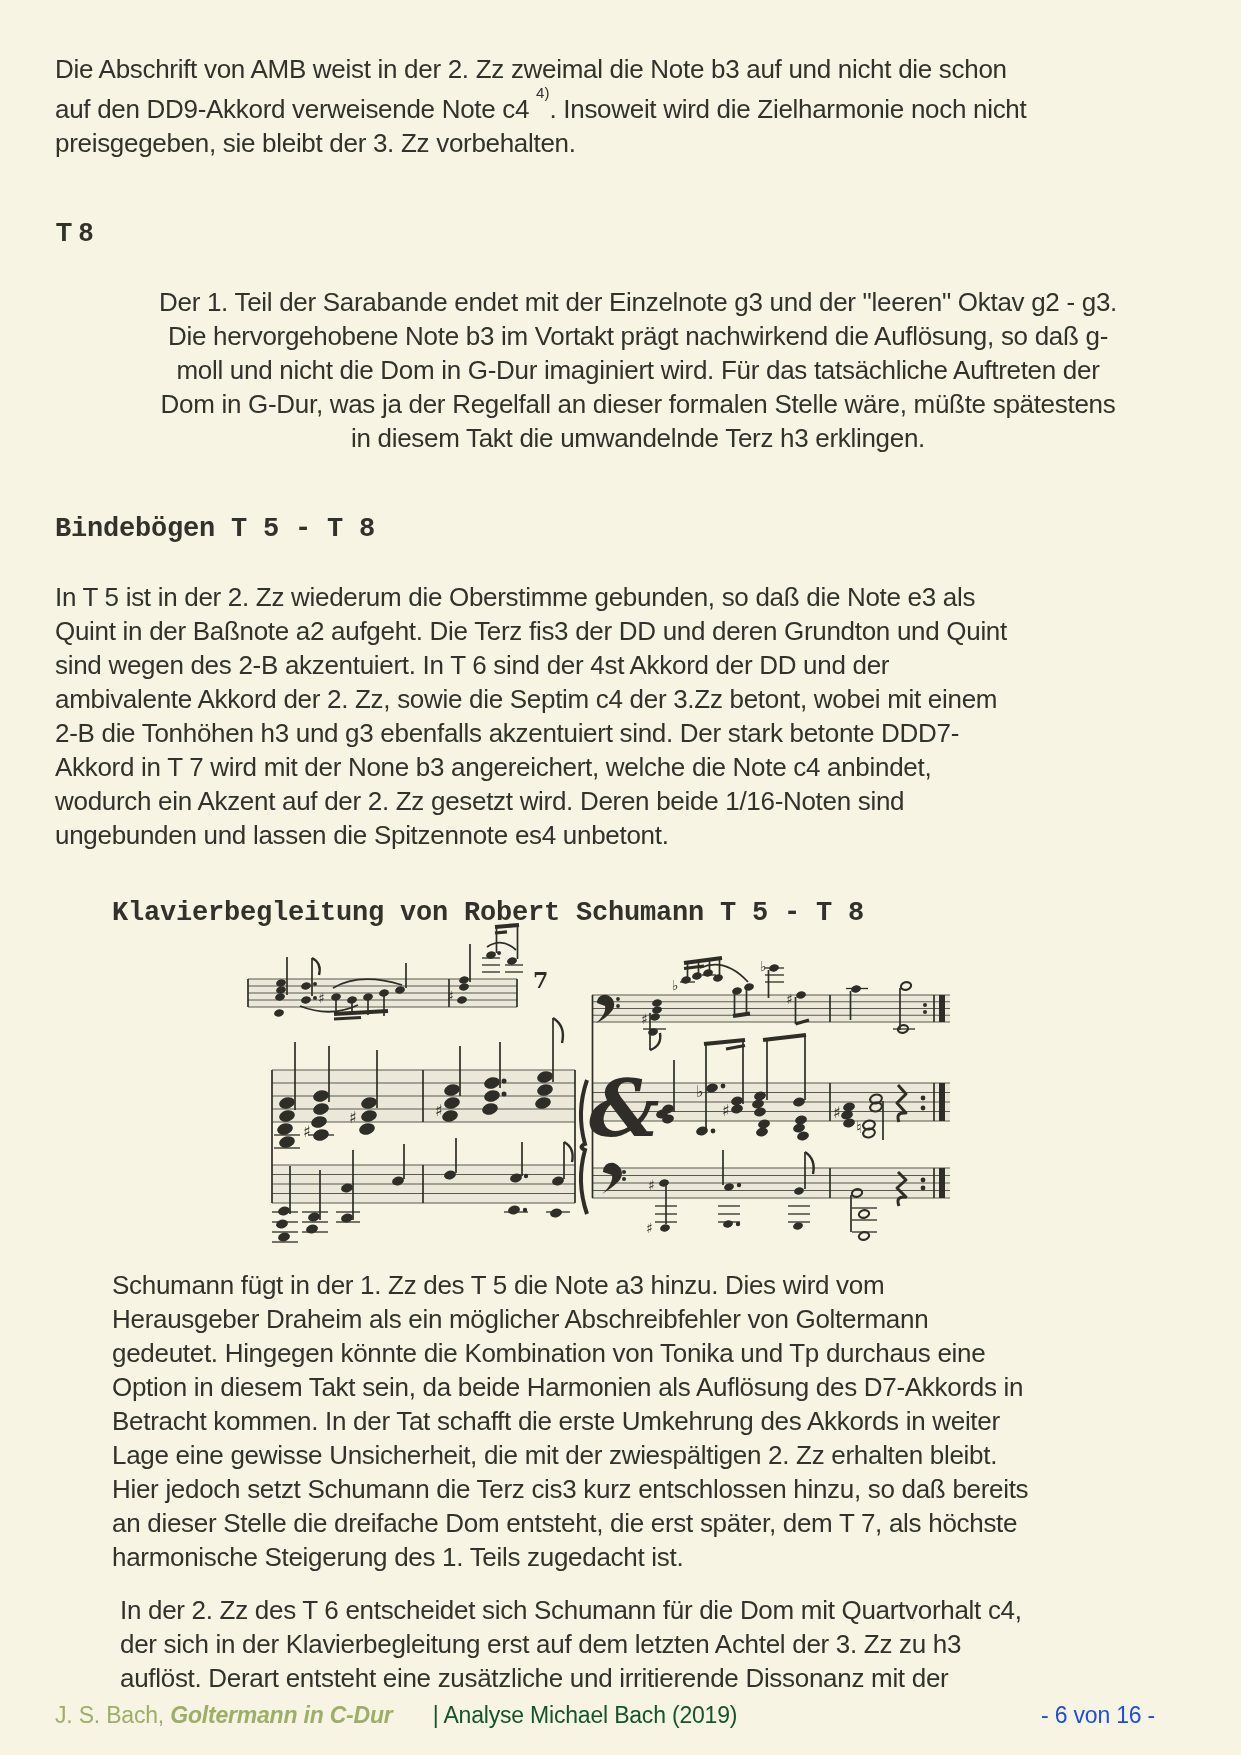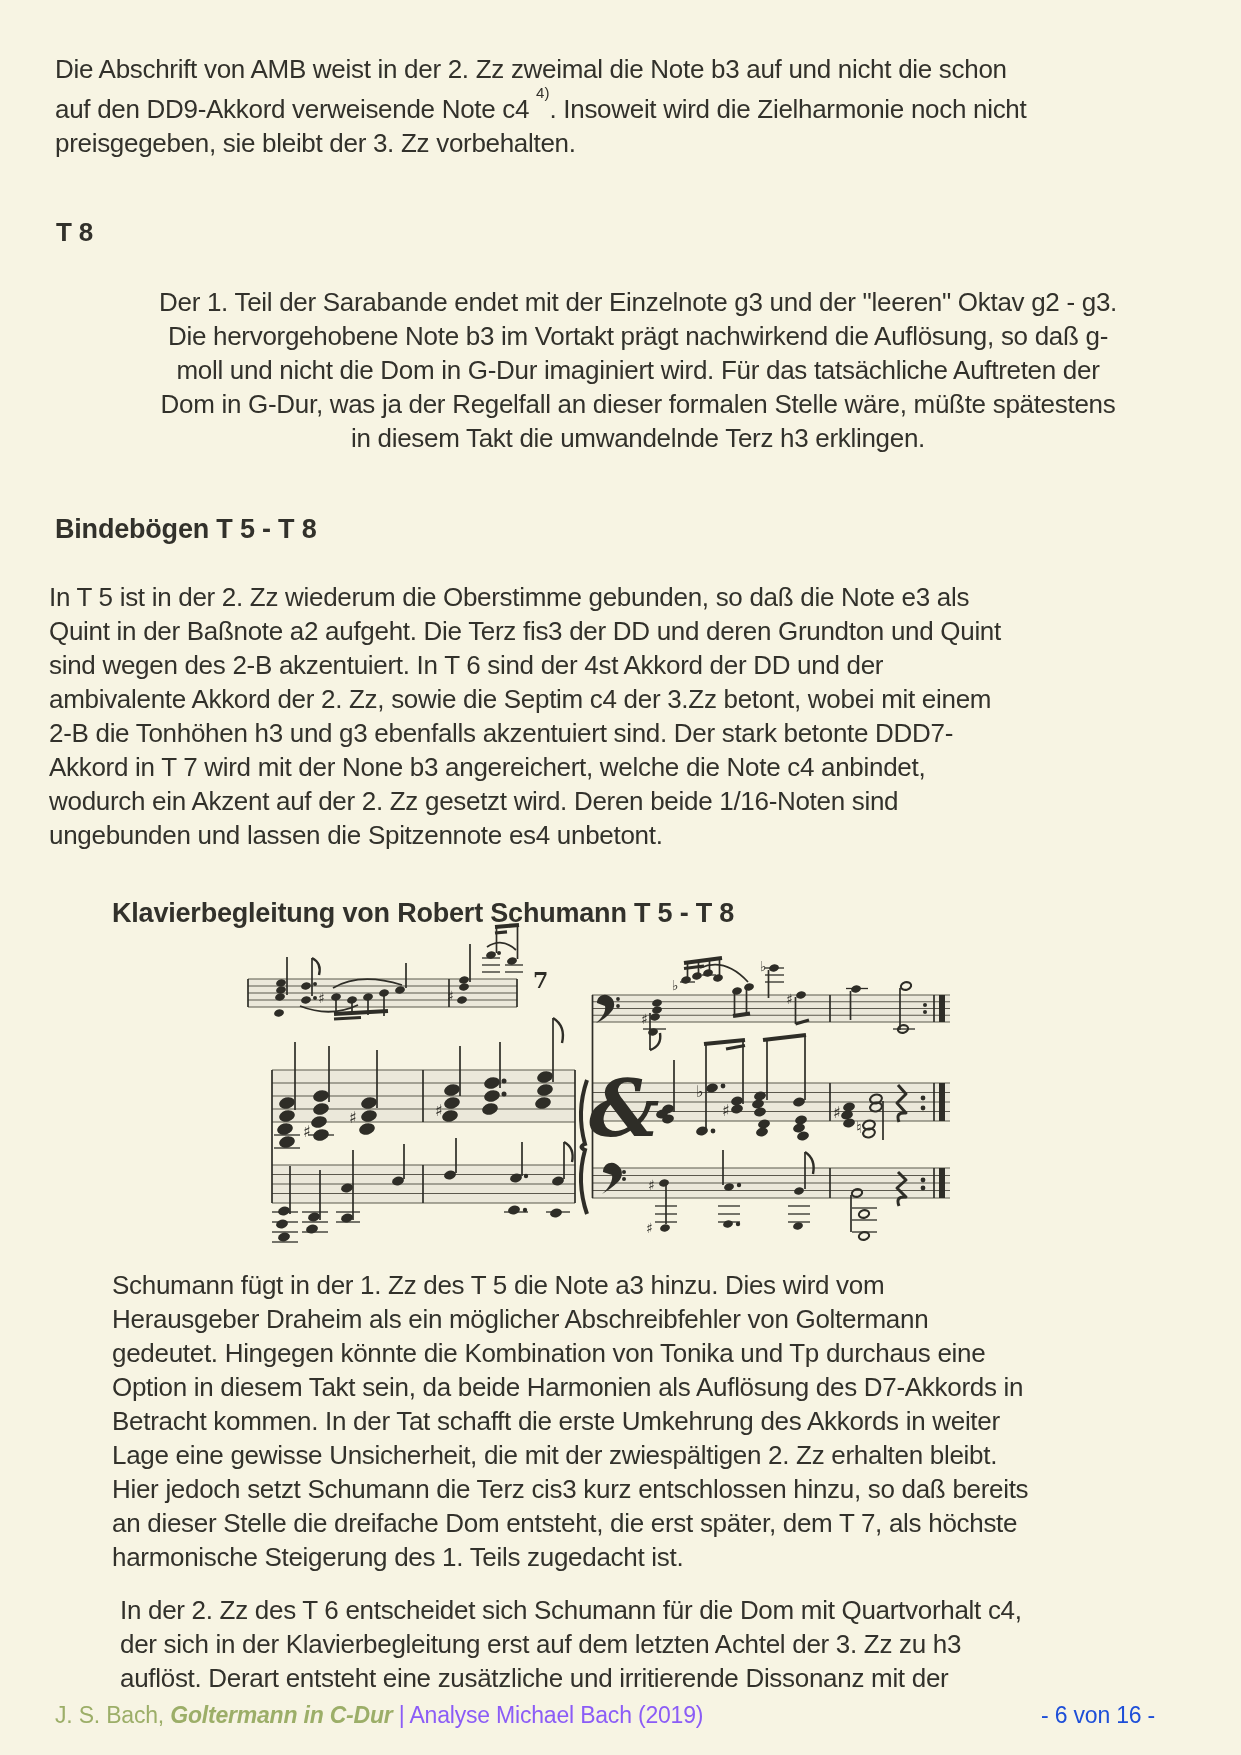--- a/index.html
+++ b/index.html
@@ -6,27 +6,27 @@
   body{
     width:1241px;height:1755px;position:relative;overflow:hidden;
     background:#f7f4e3;color:#32312b;
     font-family:"Liberation Sans",sans-serif;
   }
   .para{
     position:absolute;font-size:26px;line-height:34px;letter-spacing:-0.3px;
     white-space:pre-line;
   }
   .h-plain{position:absolute;font-size:26px;letter-spacing:-0.2px;font-weight:bold;}
-  .h-bold{position:absolute;font-size:27px;font-weight:bold;letter-spacing:-0.2px;}
+  .h-bold{position:absolute;font-size:27px;font-weight:bold;letter-spacing:-0.2px;font-family:Liberation Mono, monospace;}
   sup.fn{font-size:15px;position:relative;top:-10px;letter-spacing:0;}
   .footer{position:absolute;top:1702px;font-size:23px;color:#9cae68;letter-spacing:-0.2px;}
   .footer-left{left:55px;}
   .footer-right{right:86px;color:#1d4ed8;}
   .footer .title{font-weight:bold;font-style:italic;}
-  .footer .suffix{color:#8b5cf6;}
+  .footer .suffix{color:#14532d;margin-left:34px;}
   .musicsvg{position:absolute;left:240px;top:915px;width:720px;height:350px;}
   .stavebg{fill:#ebe8da;}
   .sline{stroke:#5b584d;stroke-width:1.1;}
   .bar{stroke:#2e2d27;stroke-width:1.7;}
   .thick{stroke:#2e2d27;stroke-width:6;}
   .stem{stroke:#2e2d27;stroke-width:1.7;}
   .beam{stroke:#2e2d27;stroke-width:4.2;}
   .beam2{stroke:#2e2d27;stroke-width:3.2;}
   .lg{stroke:#2e2d27;stroke-width:1.3;}
   .slur{fill:none;stroke:#2e2d27;stroke-width:1.8;}
@@ -50,21 +50,21 @@
 preisgegeben, sie bleibt der 3. Zz vorbehalten.</span></div>
 
 <div class="h-plain" style="left:56px;top:217px;">T 8</div>
 <div class="para" style="left:55px;top:285px;right:20px;text-align:center;">Der 1. Teil der Sarabande endet mit der Einzelnote g3 und der "leeren" Oktav g2 - g3.
 Die hervorgehobene Note b3 im Vortakt prägt nachwirkend die Auflösung, so daß g-
 moll und nicht die Dom in G-Dur imaginiert wird. Für das tatsächliche Auftreten der
 Dom in G-Dur, was ja der Regelfall an dieser formalen Stelle wäre, müßte spätestens
 in diesem Takt die umwandelnde Terz h3 erklingen.</div>
 
 <div class="h-bold" style="left:55px;top:514px;">Bindebögen T 5 - T 8</div>
-<div class="para" style="left:49px;top:580px;right:20px;">In T 5 ist in der 2. Zz wiederum die Oberstimme gebunden, so daß die Note e3 als
+<div class="para" style="left:55px;top:580px;right:20px;">In T 5 ist in der 2. Zz wiederum die Oberstimme gebunden, so daß die Note e3 als
 Quint in der Baßnote a2 aufgeht. Die Terz fis3 der DD und deren Grundton und Quint
 sind wegen des 2-B akzentuiert. In T 6 sind der 4st Akkord der DD und der
 ambivalente Akkord der 2. Zz, sowie die Septim c4 der 3.Zz betont, wobei mit einem
 2-B die Tonhöhen h3 und g3 ebenfalls akzentuiert sind. Der stark betonte DDD7-
 Akkord in T 7 wird mit der None b3 angereichert, welche die Note c4 anbindet,
 wodurch ein Akzent auf der 2. Zz gesetzt wird. Deren beide 1/16-Noten sind
 ungebunden und lassen die Spitzennote es4 unbetont.</div>
 
 <div class="h-bold" style="left:112px;top:898px;">Klavierbegleitung von Robert Schumann T 5 - T 8</div>
 

